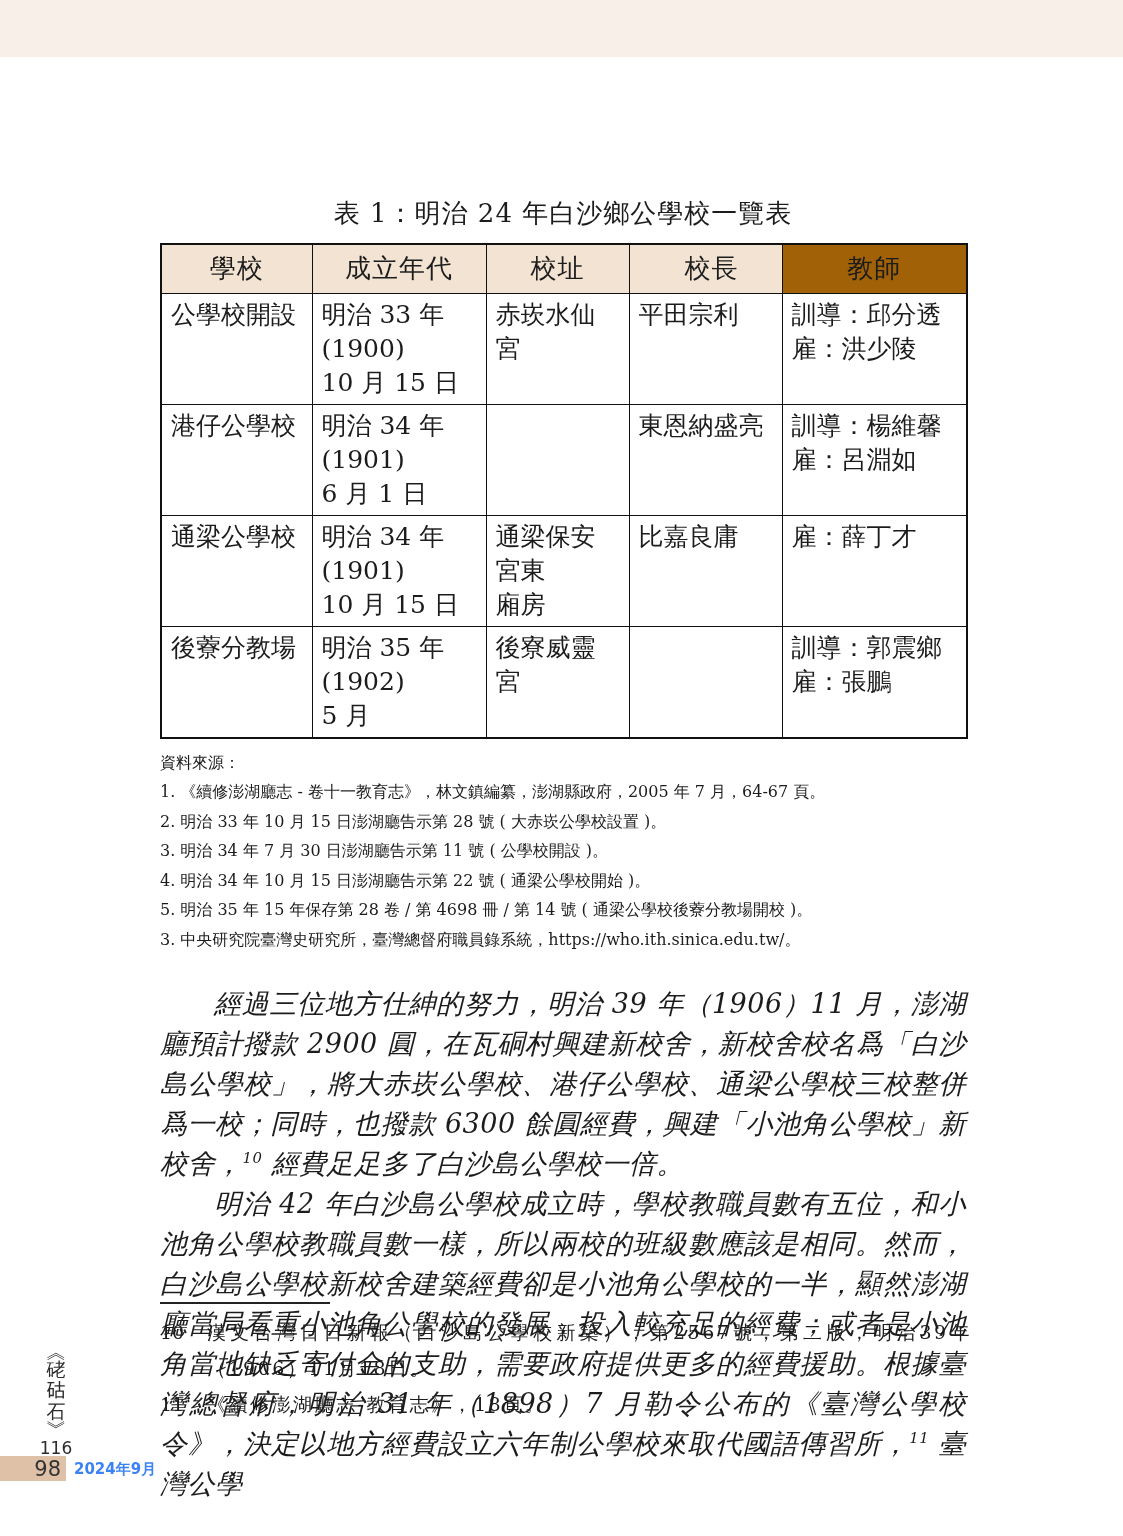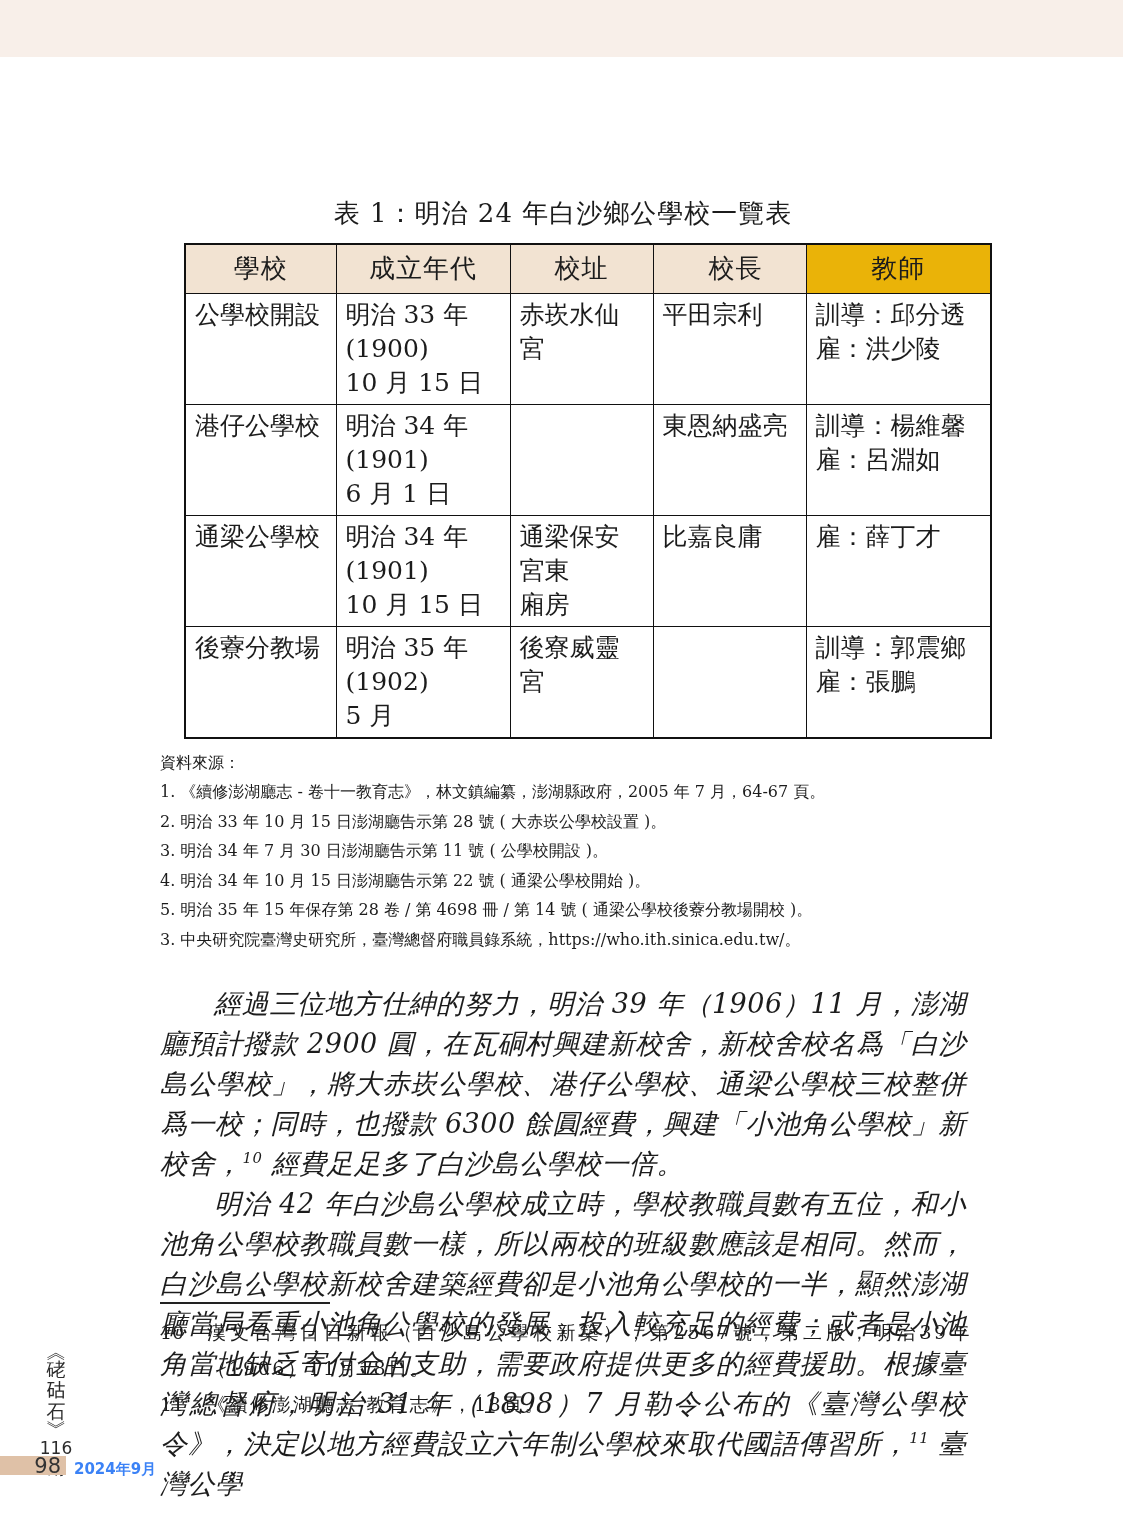--- a/index.html
+++ b/index.html
@@ -5,21 +5,21 @@
   * { margin:0; padding:0; box-sizing:border-box; }
   html,body { width:1123px; height:1536px; background:#ffffff; }
   body { position:relative; font-family:"DejaVu Serif", serif; color:#1c1c1c; overflow:hidden; }
 
   .top-band { position:absolute; left:0; top:0; width:1123px; height:57px; }
 
   .main { position:absolute; left:160px; top:196px; width:806px; }
 
   .doc-title { font-size:26px; font-weight:400; text-align:center; letter-spacing:1px; margin-bottom:12px; }
 
-  table.school-table { width:806px; border-collapse:collapse; table-layout:fixed;margin-left:24px; }
+  table.school-table { width:806px; border-collapse:collapse; table-layout:fixed; }
   .school-table th, .school-table td { border:1.6px solid #111; }
   .school-table { border:2.5px solid #111; }
   .school-table th { height:49px; font-size:26px; font-weight:400; text-align:center; vertical-align:middle; letter-spacing:1px; }
   .school-table td { height:75px; font-size:25px; line-height:34px; padding:4px 9px; text-align:left; vertical-align:top; }
 
   .source-notes { margin-top:9px; font-size:16px; line-height:29.5px; }
 
   .body-text { margin-top:30px; }
   .body-text p { font-size:27px; line-height:40px; text-align:justify; text-indent:54px; letter-spacing:0.5px;font-style:italic; }
   .body-text sup { font-size:0.55em; vertical-align:super; line-height:0; }
@@ -29,21 +29,21 @@
   .fn-item { display:flex; font-size:19px; line-height:36px; }
   .fn-num { width:47px; flex:0 0 47px; }
   .fn-text { flex:1; letter-spacing:2.5px; text-align:justify; }
 
   .journal-mark { position:absolute; left:38px; top:1344px; width:36px; display:flex; flex-direction:column; align-items:center; font-family:"DejaVu Sans", sans-serif; color:#2b2b2b; }
   .journal-mark .vchar { font-size:19px; line-height:21px; display:block; }
   .journal-mark .vchar.rot { transform:rotate(90deg); line-height:15px; height:15px; }
   .journal-mark .issue-no { font-size:17px; line-height:19px; margin-top:2px; font-weight:500; }
   .journal-mark .issue-unit { font-size:17px; line-height:20px; }
 
-  .page-bar { position:absolute; left:0; top:1456px; width:66px; height:19px; display:flex; align-items:center; justify-content:flex-end; padding-right:5px; }
+  .page-bar { position:absolute; left:0; top:1456px; width:66px; height:25px; display:flex; align-items:center; justify-content:flex-end; padding-right:5px; }
   .page-num { font-family:"DejaVu Sans", sans-serif; font-size:21px; font-weight:500; color:#333; }
   .pub-date { position:absolute; left:74px; top:1457px; font-family:"DejaVu Sans", sans-serif; font-size:15px; font-weight:600; color:#3b82f6; line-height:24px; }
 </style>
 </head>
 <body>
 
 <div class="top-band" style="background: rgb(248, 239, 233);"></div>
 
 <div class="main">
 
@@ -56,21 +56,21 @@
         <col style="width:143px">
         <col style="width:153px">
         <col style="width:185px">
     </colgroup>
     <thead>
       <tr>
         <th style="background: rgb(242, 227, 210);">學校</th>
         <th style="background: rgb(242, 227, 210);">成立年代</th>
         <th style="background: rgb(242, 227, 210);">校址</th>
         <th style="background: rgb(242, 227, 210); padding-left: 12px;">校長</th>
-        <th style="background: #eab308;">教師</th>
+        <th style="background: #a16207;">教師</th>
       </tr>
     </thead>
     <tbody>
         <tr>
           <td>公學校開設</td>
           <td>明治 33 年 (1900)<br>10 月 15 日</td>
           <td>赤崁水仙宮</td>
           <td>平田宗利</td>
           <td>訓導：邱分透<br>雇：洪少陵</td>
         </tr>

